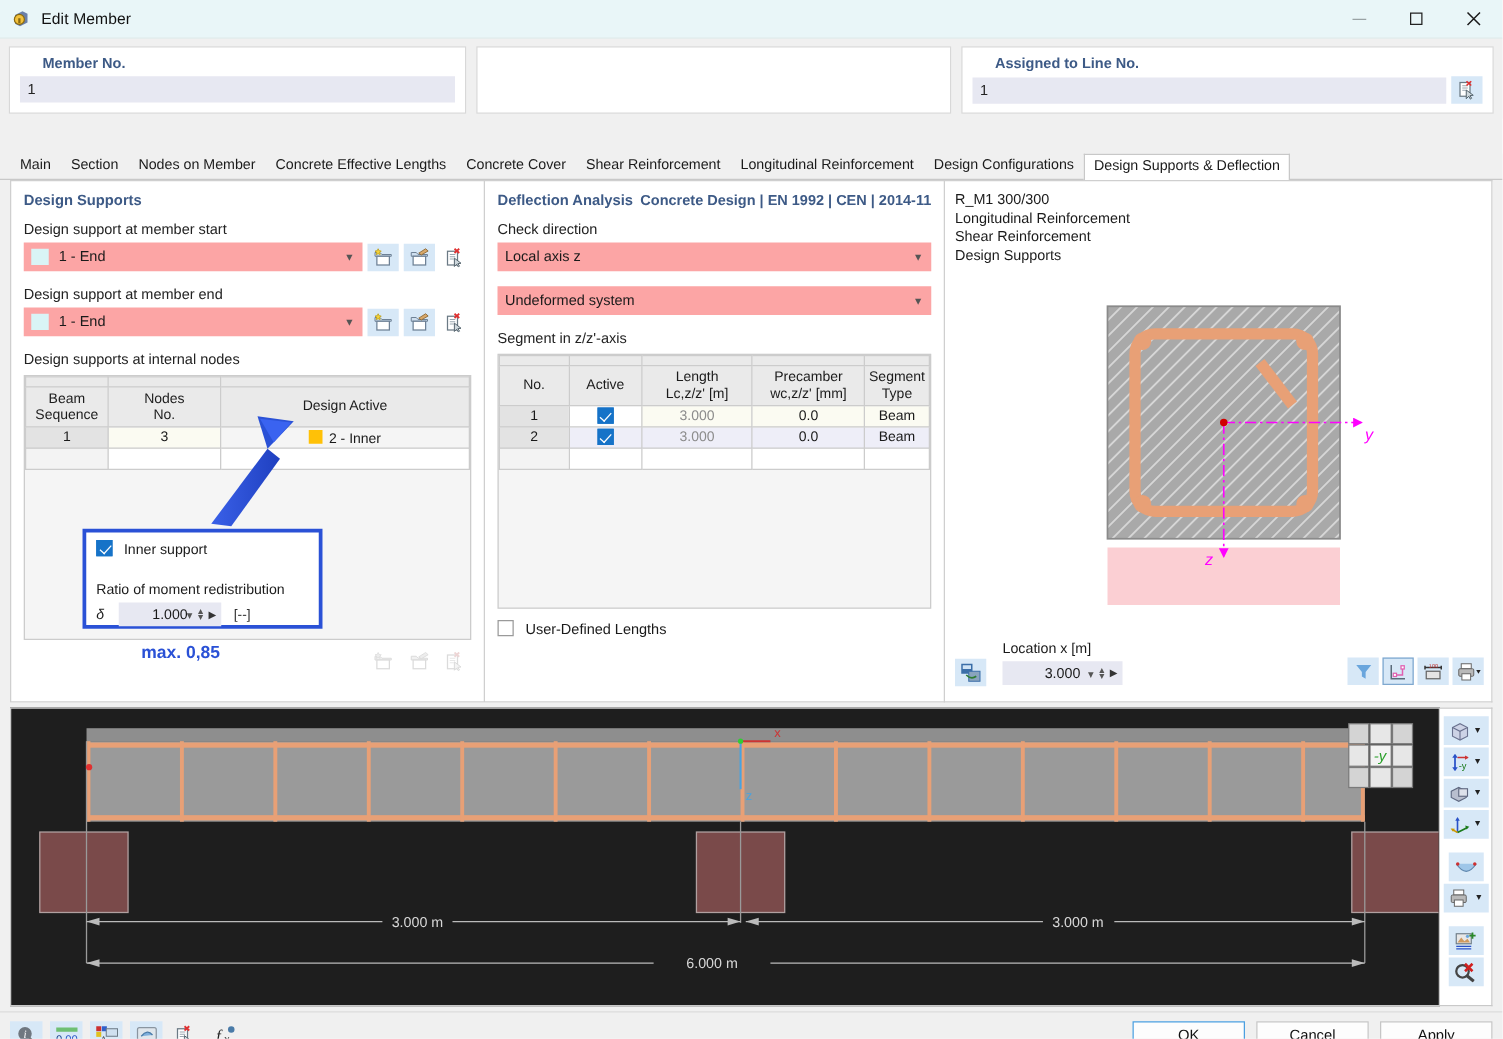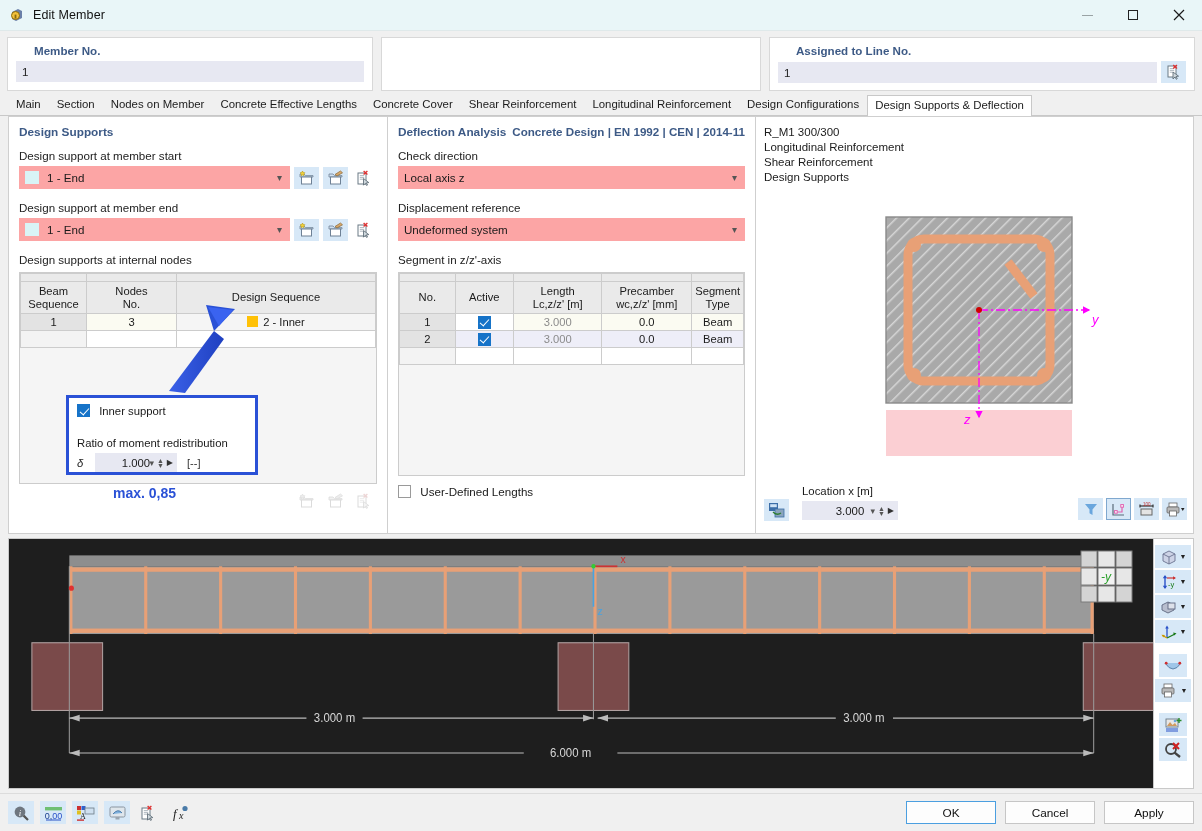--- a/index.html
+++ b/index.html
@@ -77,20 +77,21 @@
   }
   .icon-btn.plain { background: transparent; }
 
   
   .tabstrip {
     display: flex; align-items: flex-end;
     padding: 0 8px; height: 21px;
     background: #f0f0f0;
     border-bottom: 1px solid #c8c8c8;
     flex: 0 0 21px;
+    margin-top: 28px;
   }
   .tab {
     padding: 2px 7px 3px 7px; font-size: 11.4px;
     border: 1px solid transparent; border-bottom: none;
     color: #1b1b1b; line-height: 15px; white-space: nowrap;
   }
   .tab.active {
     background: #ffffff; border-color: #c8c8c8;
     position: relative; top: 1px;
   }
@@ -385,21 +386,21 @@
                 </tr>
               <tr>
                 <th class="h">
                   <span>Beam</span><br>
                   <span>Sequence</span>
                 </th>
                 <th class="h">
                   <span>Nodes</span><br>
                   <span>No.</span>
                 </th>
-                <th class="h">Design Sequence</th>
+                <th class="h">Design Active</th>
               </tr>
             </thead>
             <tbody>
               <tr>
                 <td class="td-seq">1</td>
                 <td class="td-nodes">3</td>
                 <td class="td-left">
                   <span class="mini-swatch"></span><span>2 - Inner</span>
                 </td>
               </tr>
@@ -483,21 +484,20 @@
         </div>
 
         <div class="fld-label">Check direction</div>
         <div class="fld-row">
           <div class="combo">
             <span>Local axis z</span>
             <span class="caret">▾</span>
           </div>
         </div>
 
-        <div class="fld-label">Displacement reference</div>
         <div class="fld-row">
           <div class="combo">
             <span>Undeformed system</span>
             <span class="caret">▾</span>
           </div>
         </div>
 
         <div class="fld-label" style="margin-bottom:6px;">Segment in z/z'-axis</div>
 
         <div style="border:1px solid #ccc; height:204px; background:#f5f5f5;">

